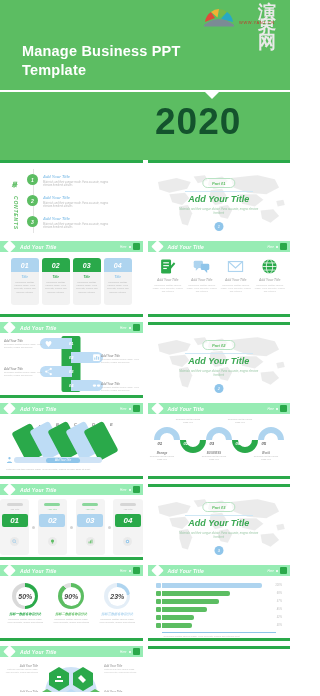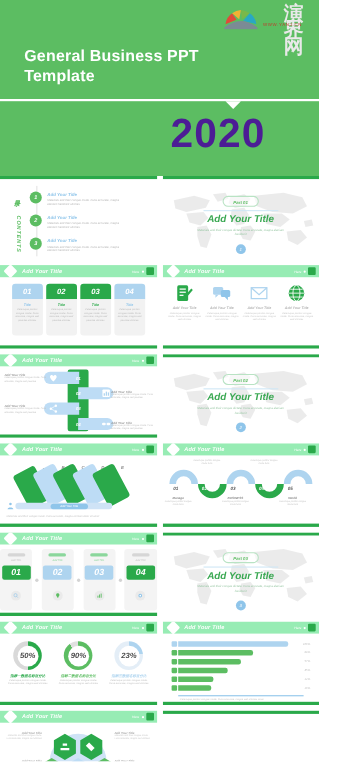--- a/index.html
+++ b/index.html
@@ -8,21 +8,21 @@
 
   
   .cover{position:relative;width:290px;height:160px;background:#5cbd62;overflow:hidden;}
   .cover .logo{position:absolute;right:8px;top:5px;width:80px;height:26px;}
   .logo-fan{position:absolute;left:0;top:2px;width:34px;height:20px;}
   .logo-cn{position:absolute;left:36px;top:0px;font-size:18px;font-weight:bold;color:#e9e9e9;letter-spacing:1px;line-height:15px;margin-left:20px;}
   .logo-url{position:absolute;left:37px;top:15px;font-size:4px;color:#c0392b;letter-spacing:.6px;}
   .cover h1{position:absolute;left:22px;top:42px;margin:0;width:200px;font-size:14.5px;line-height:19px;font-weight:bold;color:#ffffff;letter-spacing:.2px;}
   .cover-rule{position:absolute;left:0;top:90px;width:290px;height:2px;background:#ffffff;}
   .cover-notch{position:absolute;left:205px;top:92px;width:0;height:0;border-left:7px solid transparent;border-right:7px solid transparent;border-top:7px solid #ffffff;}
-  .cover-year{position:absolute;left:155px;top:101px;font-size:37px;font-weight:bold;color:#4c1d95;letter-spacing:1px;}
+  .cover-year{position:absolute;left:155px;top:101px;font-size:37px;font-weight:bold;color:#14532d;letter-spacing:1px;}
 
   
   .grid{position:relative;font-style:italic;}
   .row{display:flex;gap:5px;margin-bottom:5px;}
   .slide{width:142.5px;height:76px;background:#ffffff;position:relative;overflow:hidden;}
   .topbar{height:3px;background:#2aa94a;width:100%;}
   .botbar{position:absolute;bottom:0;left:0;height:3px;background:#2aa94a;width:100%;}
 
   
   .shead{position:relative;height:11px;background:#97ecb4;display:flex;align-items:center;}
@@ -142,21 +142,21 @@
       <svg class="logo-fan" viewBox="0 0 34 20">
         <path d="M3 15 A14 14 0 0 1 9 5 L13 11 Z" fill="#e04a3a"></path>
         <path d="M9 5 A14 14 0 0 1 17 2 L15.5 10.5 Z" fill="#f2b134"></path>
         <path d="M17 2 A14 14 0 0 1 25 5 L18 10.5 Z" fill="#79b84a"></path>
         <path d="M25 5 A14 14 0 0 1 31 15 L19 12 Z" fill="#29a8c4"></path>
         <path d="M2 18 Q17 6 32 18 L32 19.5 L2 19.5 Z" fill="#7b8b95"></path>
       </svg>
       <div class="logo-cn">演界网</div>
       <div class="logo-url">WWW.YANJ.CN</div>
     </div>
-    <h1>General Business PPT Template</h1>
+    <h1>Manage Business PPT Template</h1>
     <div class="cover-rule"></div>
     <div class="cover-notch"></div>
     <div class="cover-year">2020</div>
   </div>
 
   <div class="grid">
 
     <div class="row">
       <div class="slide">
         <div class="topbar"></div>

